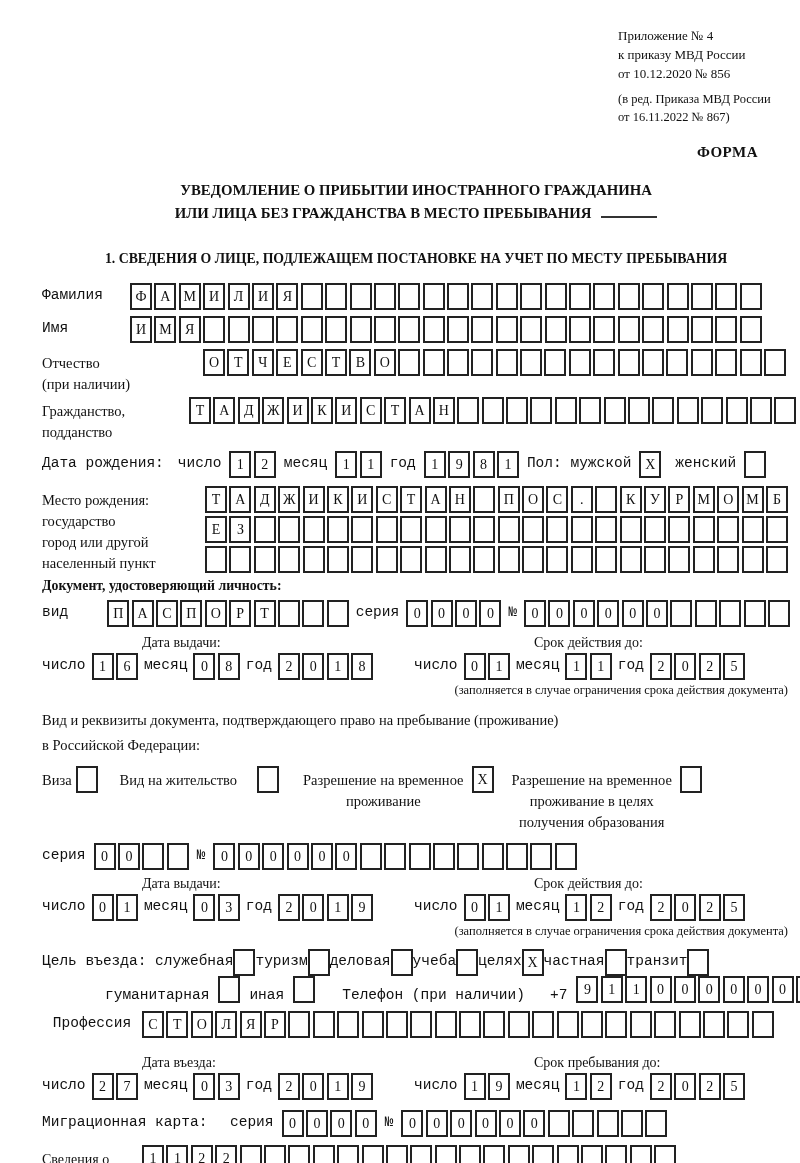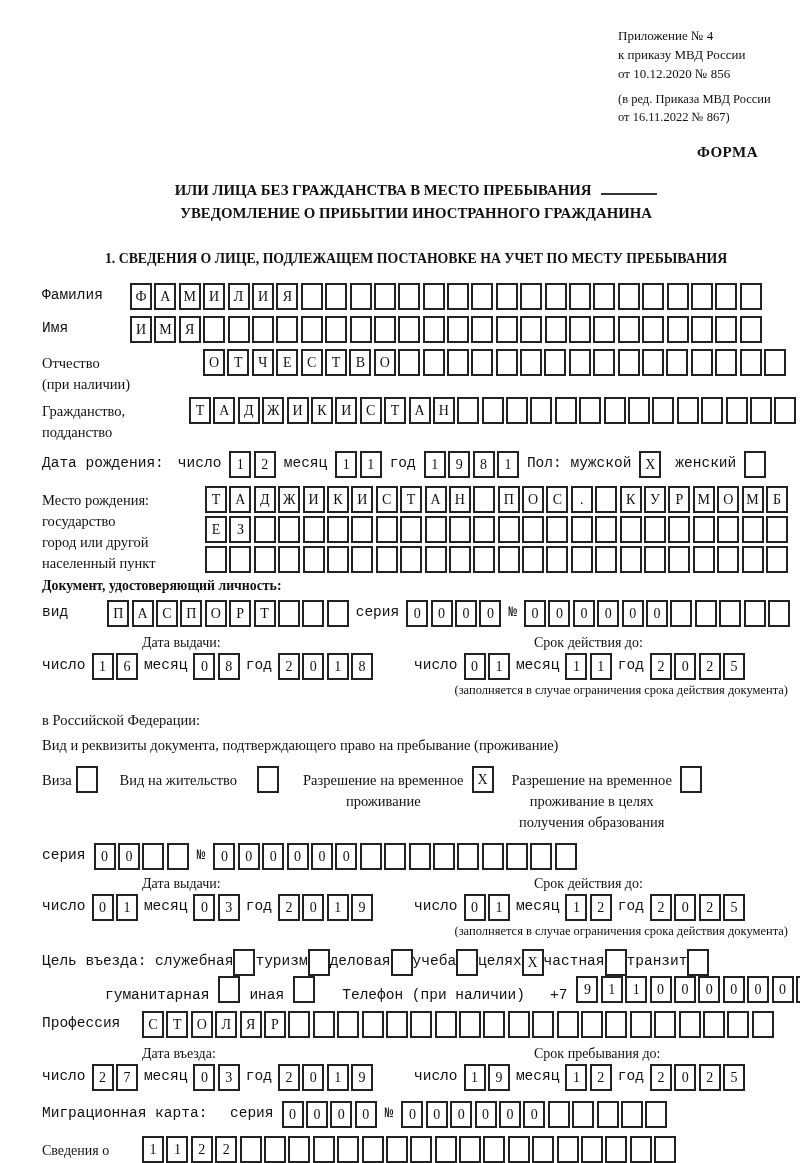--- a/index.html
+++ b/index.html
@@ -76,24 +76,24 @@
     <div>к приказу МВД России</div>
     <div>от 10.12.2020 № 856</div>
     <div class="sub">
       <div>(в ред. Приказа МВД России</div>
       <div>от 16.11.2022 № 867)</div>
     </div>
   </div>
   <div class="forma">ФОРМА</div>
 
   <div class="title">
+    <div>УВЕДОМЛЕНИЕ О ПРИБЫТИИ ИНОСТРАННОГО ГРАЖДАНИНА</div>
     <div>
       <span>ИЛИ ЛИЦА БЕЗ ГРАЖДАНСТВА В МЕСТО ПРЕБЫВАНИЯ</span><span class="blank-line"></span>
     </div>
-    <div>УВЕДОМЛЕНИЕ О ПРИБЫТИИ ИНОСТРАННОГО ГРАЖДАНИНА</div>
   </div>
 
   <div class="sec-head">1. СВЕДЕНИЯ О ЛИЦЕ, ПОДЛЕЖАЩЕМ ПОСТАНОВКЕ НА УЧЕТ ПО МЕСТУ ПРЕБЫВАНИЯ</div>
 
   <div class="row">
     <span class="lbl w88">Фамилия</span>
     <span class="cells">
         <span class="cell">Ф</span>
         <span class="cell">А</span>
         <span class="cell">М</span>
@@ -421,22 +421,22 @@
             <span class="cell">0</span>
             <span class="cell">2</span>
             <span class="cell">5</span>
           </span>
       </div>
     </div>
   </div>
   <div class="note-r">(заполняется в случае ограничения срока действия документа)</div>
 
   <div class="para">
+    <div>Вид и реквизиты документа, подтверждающего право на пребывание (проживание)</div>
     <div>в Российской Федерации:</div>
-    <div>Вид и реквизиты документа, подтверждающего право на пребывание (проживание)</div>
   </div>
 
   <div class="permits">
     <div class="permit-item">
       <span class="permit-lbl">Виза</span>
       <span class="cells permit-box" style="margin-left:4px;">
           <span class="cell"></span>
         </span>
     </div>
     <div class="permit-item" style="margin-left:22px;">
@@ -591,21 +591,21 @@
         <span class="cell">0</span>
         <span class="cell">0</span>
         <span class="cell">0</span>
         <span class="cell">0</span>
         <span class="cell">0</span>
         <span class="cell">0</span>
         <span class="cell"></span>
       </span>
   </div>
 
-  <div class="row" style="margin-bottom:8px;">
+  <div class="row" style="margin-bottom:17px;text-align:center;">
     <span class="lbl w100">Профессия</span>
     <span class="cells">
         <span class="cell">С</span>
         <span class="cell">Т</span>
         <span class="cell">О</span>
         <span class="cell">Л</span>
         <span class="cell">Я</span>
         <span class="cell">Р</span>
         <span class="cell"></span>
         <span class="cell"></span>

